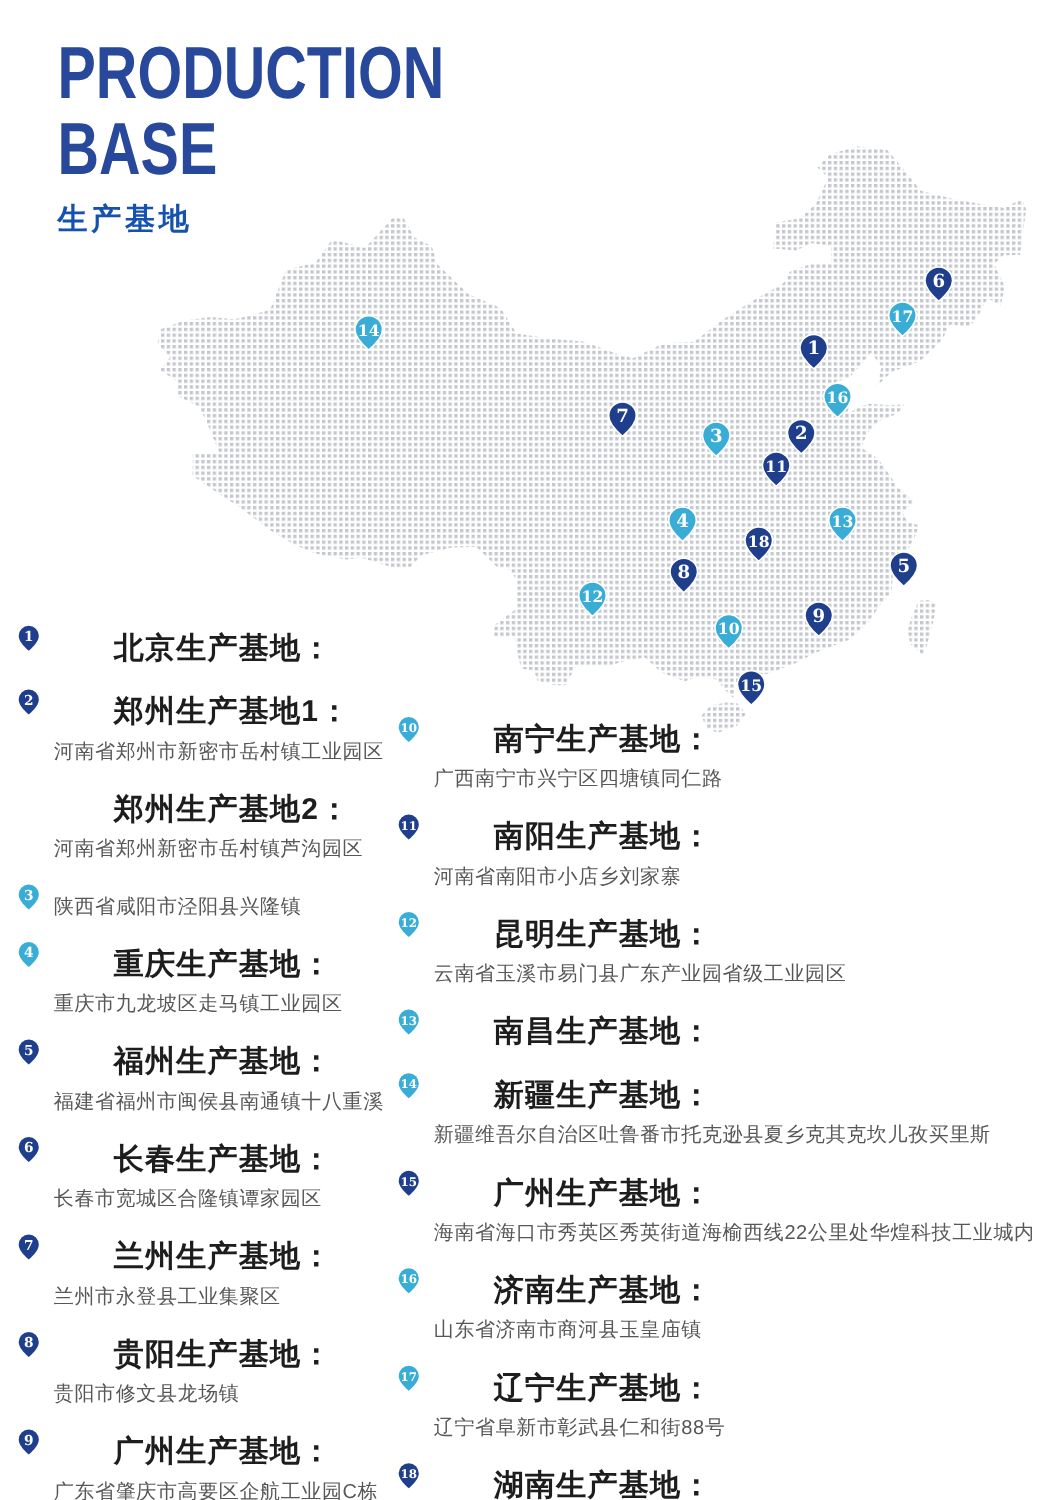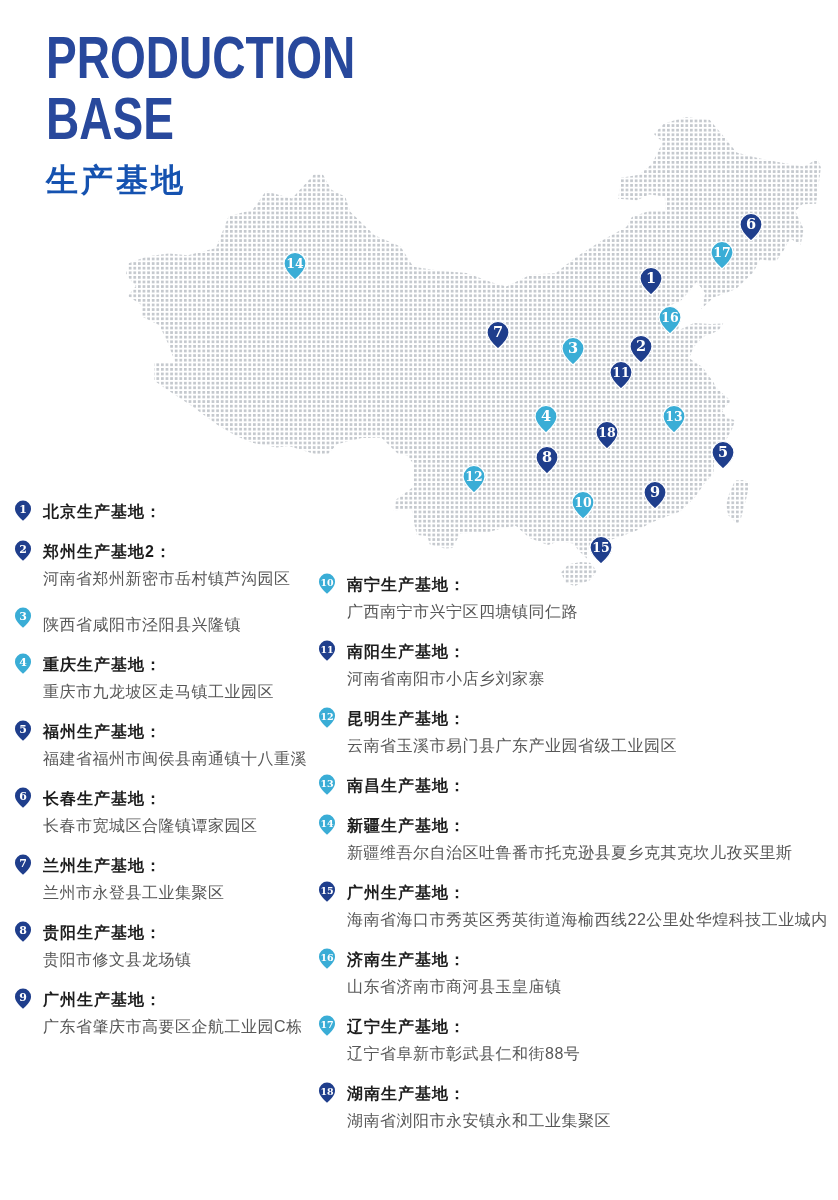--- a/index.html
+++ b/index.html
@@ -1,31 +1,31 @@
 <!DOCTYPE html>
 <html><head>
 <meta charset="utf-8">
 <style>
   html,body{margin:0;padding:0;background:#fff;}
   .page{position:relative;width:838px;height:1200px;background:#ffffff;overflow:hidden;
         font-family:"Liberation Sans",sans-serif;}
   .title-block{position:absolute;left:18px;top:28px;z-index:3;margin-left:28px;}
   .t-en-wrap{transform:scaleX(0.78);transform-origin:left top;}
   .t-en{font-weight:bold;font-size:59px;line-height:61px;color:#28489c;white-space:nowrap;letter-spacing:0;}
-  .t-cn{margin-top:9px;font-size:32px;font-weight:bold;color:#1552b0;letter-spacing:3px;}
+  .t-cn{margin-top:9px;font-size:24px;font-weight:bold;color:#1552b0;letter-spacing:3px;}
   #map-svg{position:absolute;left:0;top:0;z-index:1;pointer-events:none;}
   .map-pin-num{font-family:"DejaVu Serif",serif;font-weight:bold;fill:#ffffff;text-anchor:middle;}
   .col{position:absolute;z-index:2;}
   .col-left{left:13px;top:502px;width:300px;}
   .col-right{left:317px;top:575px;width:518px;}
   .base{display:flex;align-items:flex-start;margin-bottom:19px;}
   .badge{flex:0 0 auto;margin:-3px 10px 0 0;}
   .entries{flex:1 1 auto;}
   .entry + .entry{margin-top:19px;}
-  .b-title{font-size:16px;font-weight:bold;color:#1d1d1d;letter-spacing:1px;white-space:nowrap;}
+  .b-title{font-size:24px;font-weight:bold;color:#1d1d1d;letter-spacing:1px;white-space:nowrap;margin-left:48px;}
   .b-addr{margin-top:6px;font-size:16px;color:#575757;letter-spacing:0.5px;white-space:nowrap;}
 </style>
 </head>
 <body>
 
 <div class="page">
 
   <svg id="map-svg" width="838" height="1200" viewBox="0 0 838 1200">
       <defs>
         <pattern id="dotpat" patternUnits="userSpaceOnUse" width="4.6" height="4.6">
@@ -133,20 +133,24 @@
       </div>
       <div class="base">
         <svg width="20" height="24" viewBox="-10 -10 20 24" class="badge">
           <g transform="scale(0.73)">
             <path d="M0,16C-6.2,10.5-11,5.2-11,-0.5A11,11 0 1 1 11,-0.5C11,5.2 6.2,10.5 0,16Z" fill="#1f3e8c"></path>
             <text x="0" y="5.2" font-size="15" class="map-pin-num">2</text>
           </g>
         </svg>
         <div class="entries">
           <div class="entry">
+            <div class="b-title">郑州生产基地1：</div>
+            <div class="b-addr">河南省郑州市新密市岳村镇工业园区</div>
+          </div>
+          <div class="entry">
             <div class="b-title">郑州生产基地2：</div>
             <div class="b-addr">河南省郑州新密市岳村镇芦沟园区</div>
           </div>
         </div>
       </div>
       <div class="base">
         <svg width="20" height="24" viewBox="-10 -10 20 24" class="badge">
           <g transform="scale(0.73)">
             <path d="M0,16C-6.2,10.5-11,5.2-11,-0.5A11,11 0 1 1 11,-0.5C11,5.2 6.2,10.5 0,16Z" fill="#3aadd6"></path>
             <text x="0" y="5.2" font-size="15" class="map-pin-num">3</text>

